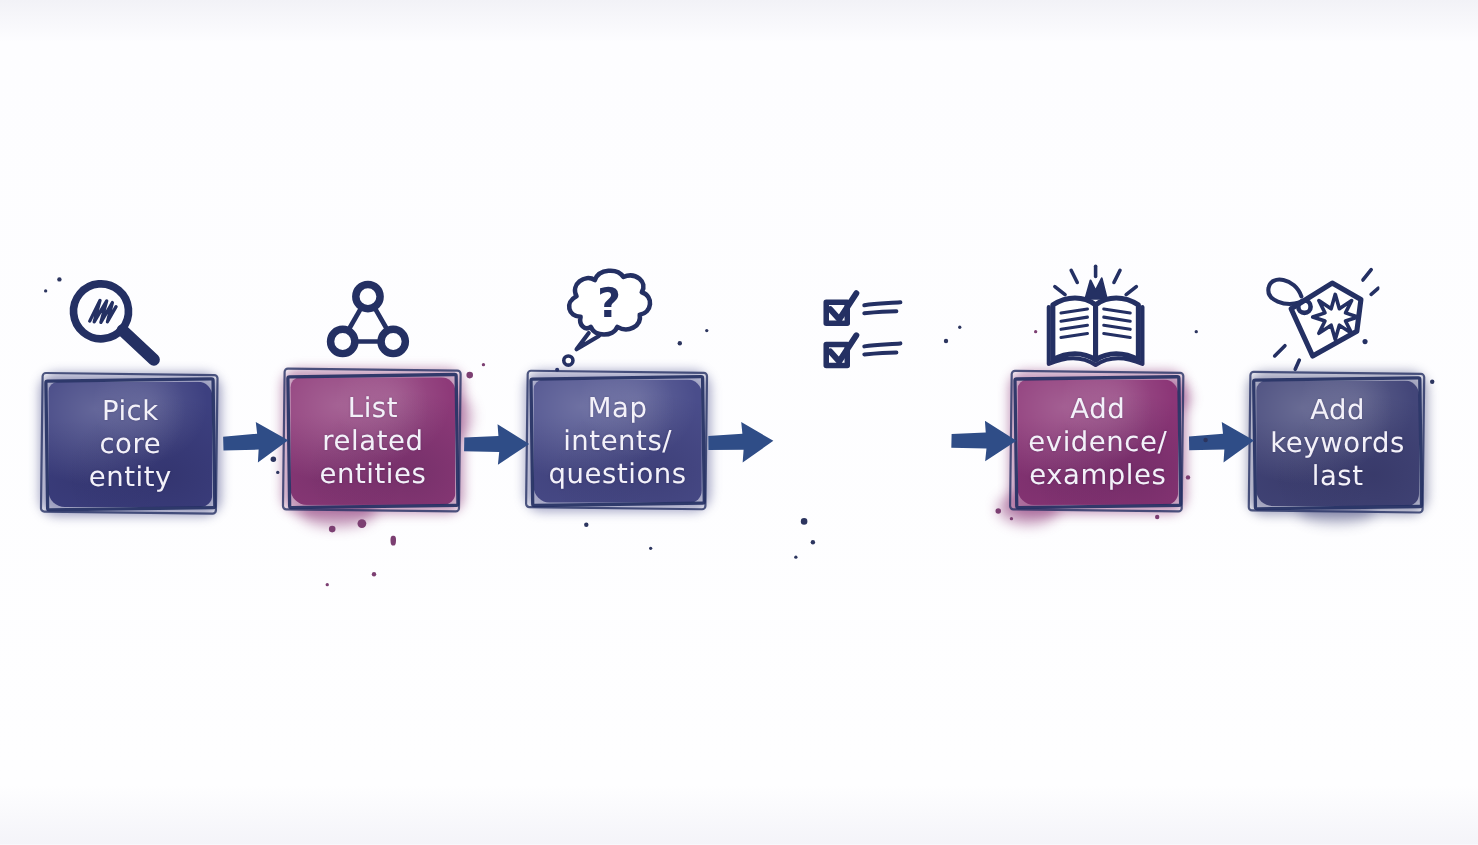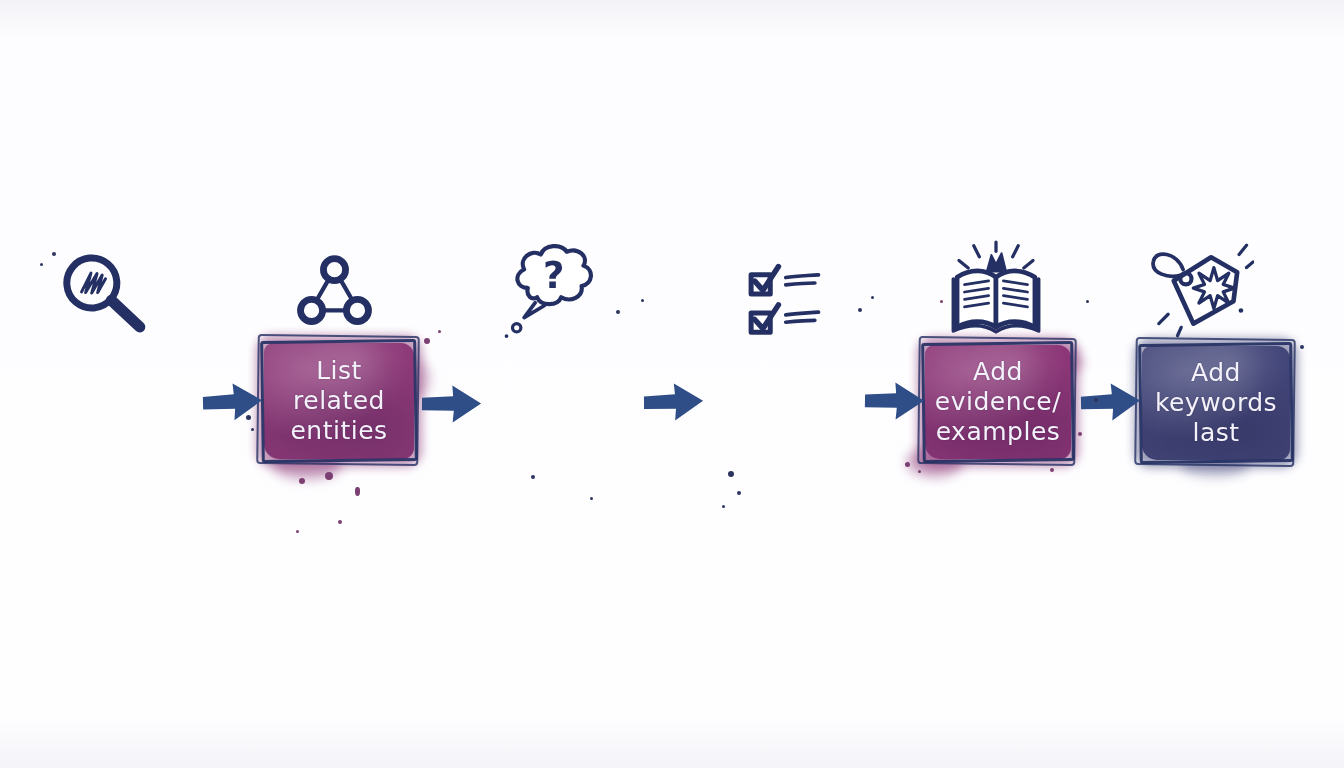--- a/index.html
+++ b/index.html
@@ -116,33 +116,51 @@
       <circle cx="47" cy="40" r="6" stroke-width="4.5"></circle>
       <path d="M77 28 L81 42 L93 34 L87 46 L99 50 L87 54 L93 66 L81 58 L77 72 L73 58 L61 66 L67 54 L55 50 L67 46 L61 34 L73 42 Z" fill="#fff" stroke-width="3.5"></path>
       <path d="M104 14 L112 4" stroke-width="3.5"></path>
       <path d="M112 28 L119 22" stroke-width="3.5"></path>
       <path d="M28 78 L18 88" stroke-width="3.5"></path>
       <path d="M42 92 L38 101" stroke-width="3.5"></path>
       <circle cx="106" cy="74" r="2.5" fill="currentColor" stroke="none"></circle>
     </svg>
   </div>
 
+  <div class="step-box" style="left: 42px; top: 345px; width: 153px; height: 118px; --fill: #3d4080;">
+    <div class="box-bleed"></div>
+    <div class="box-fill"></div>
+    <div class="frame-a"></div>
+    <div class="frame-b"></div>
+    <div class="box-label">Pick
+core
+entity</div>
+  </div>
 
   <div class="step-box" style="left: 262px; top: 341px; width: 154px; height: 120px; --fill: #8e3a79;">
     <div class="box-bleed"></div>
     <div class="blob" style="left:10px;bottom:-18px;width:70px;height:28px;"></div>
     <div class="blob" style="right:-14px;top:18px;width:30px;height:40px;opacity:.35;"></div>
     <div class="box-fill"></div>
     <div class="frame-a"></div>
     <div class="frame-b"></div>
     <div class="box-label">List
 related
 entities</div>
   </div>
 
+  <div class="step-box" style="left: 483px; top: 343px; width: 157px; height: 116px; --fill: #4a4d8b;">
+    <div class="box-bleed"></div>
+    <div class="box-fill"></div>
+    <div class="frame-a"></div>
+    <div class="frame-b"></div>
+    <div class="box-label">Map
+intents/
+questions</div>
+  </div>
 
 
   <div class="step-box" style="left: 923px; top: 343px; width: 150px; height: 118px; --fill: #8c3677;">
     <div class="box-bleed"></div>
     <div class="blob" style="left:-16px;bottom:-16px;width:56px;height:30px;"></div>
     <div class="blob" style="right:-10px;top:6px;width:40px;height:26px;opacity:.4;"></div>
     <div class="box-fill"></div>
     <div class="frame-a"></div>
     <div class="frame-b"></div>
     <div class="box-label">Add

